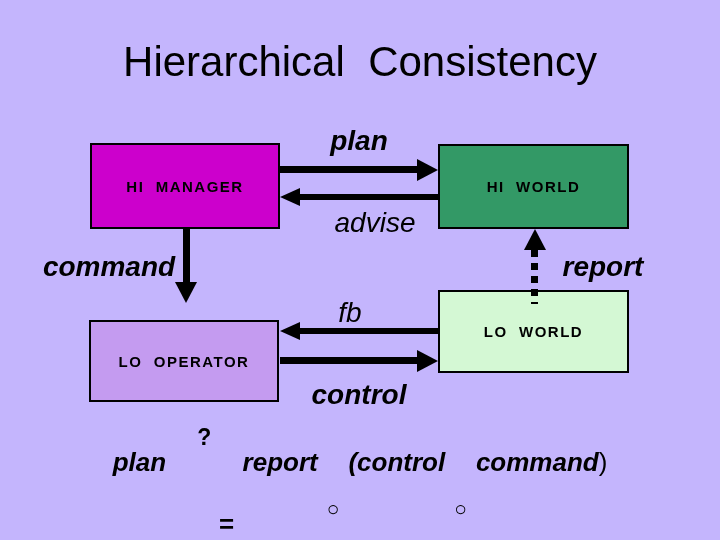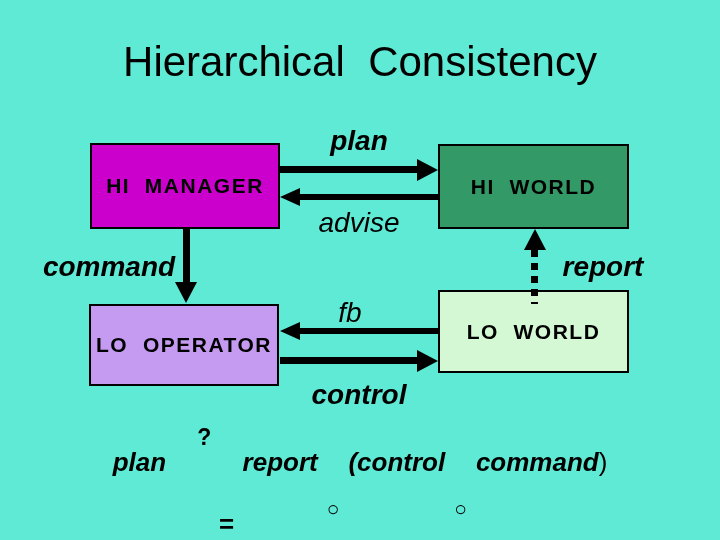--- a/index.html
+++ b/index.html
@@ -1,29 +1,29 @@
 <!DOCTYPE html>
 <html><head>
 <meta charset="utf-8">
 <style>
   html,body { margin:0; padding:0; background:#fff; }
   .stage {
-    position:relative; width:720px; height:540px; background:#5eead4;
+    position:relative; width:720px; height:540px; background:#c4b5fd;
     font-family:"Liberation Sans", sans-serif; color:#000; overflow:hidden;
   }
   .title {
     position:absolute; top:38px; left:0; width:720px;
     font-size:42px; font-weight:400; text-align:center; white-space:pre;
   }
   .box {
     position:absolute; border:2px solid #000; box-sizing:border-box;
     display:flex; align-items:center; justify-content:center;
   }
   .box span {
-    font-size:21px; font-weight:700; letter-spacing:1.5px; white-space:pre;
+    font-size:15px; font-weight:700; letter-spacing:1.5px; white-space:pre;
   }
   #box-hi-manager { left:90px;  top:143px; width:190px; height:86px; }
   #box-hi-world   { left:438px; top:144px; width:191px; height:85px; }
   #box-lo-operator{ left:89px;  top:304px; width:190px; height:82px; }
   #box-lo-world   { left:438px; top:290px; width:191px; height:83px; }
 
   .hline, .vline { position:absolute; background:#000; }
   #plan-line    { left:280px; top:166px; width:138px; height:7px; }
   #advise-line  { left:300px; top:194px; width:138px; height:6px; }
   #fb-line      { left:300px; top:328px; width:138px; height:6px; }
@@ -37,21 +37,21 @@
   #plan-head    { left:417px; top:159px; border-top:11px solid transparent; border-bottom:11px solid transparent; border-left:21px solid #000; }
   #control-head { left:417px; top:350px; border-top:11px solid transparent; border-bottom:11px solid transparent; border-left:21px solid #000; }
   #advise-head  { left:280px; top:188px; border-top:9px solid transparent;  border-bottom:9px solid transparent;  border-right:20px solid #000; }
   #fb-head      { left:280px; top:322px; border-top:9px solid transparent;  border-bottom:9px solid transparent;  border-right:20px solid #000; }
   #command-head { left:175px; top:282px; border-left:11px solid transparent; border-right:11px solid transparent; border-top:21px solid #000; }
   #report-head  { left:524px; top:229px; border-left:11px solid transparent; border-right:11px solid transparent; border-bottom:21px solid #000; }
 
   .lbl { position:absolute; font-style:italic; font-size:28px; text-align:center; }
   .lbl.bold { font-weight:700; }
   #lbl-plan    { left:280px; width:158px; top:125px; }
-  #lbl-advise  { left:280px; width:158px; top:207px; }
+  #lbl-advise  { left:296px; width:158px; top:207px; }
   #lbl-command { left:38px;  width:142px; top:251px; }
   #lbl-report  { left:548px; width:110px; top:251px; }
   #lbl-fb      { left:300px; width:100px; top:297px;font-style:italic; }
   #lbl-control { left:280px; width:158px; top:379px; }
 
   .formula {
     position:absolute; left:35px; width:650px; top:447px;
     display:flex; justify-content:center; align-items:baseline; gap:9px;
     font-size:26px; font-weight:700; font-style:italic; white-space:pre;
   }
@@ -70,21 +70,21 @@
 <div class="stage">
 
   <div class="title">Hierarchical  Consistency</div>
 
   <div class="box" id="box-hi-manager" style="background: rgb(204, 0, 204);">
     <span>HI  MANAGER</span>
   </div>
   <div class="box" id="box-hi-world" style="background: rgb(51, 153, 102); text-align: center;">
     <span>HI  WORLD</span>
   </div>
-  <div class="box" id="box-lo-operator" style="background: rgb(196, 155, 240);">
+  <div class="box" id="box-lo-operator" style="background: rgb(196, 155, 240); margin-top: 16px;">
     <span>LO  OPERATOR</span>
   </div>
   <div class="box" id="box-lo-world" style="background: rgb(212, 248, 212);">
     <span>LO  WORLD</span>
   </div>
 
   <div class="hline" id="plan-line"></div>
   <div class="tri" id="plan-head"></div>
 
   <div class="hline" id="advise-line"></div>

